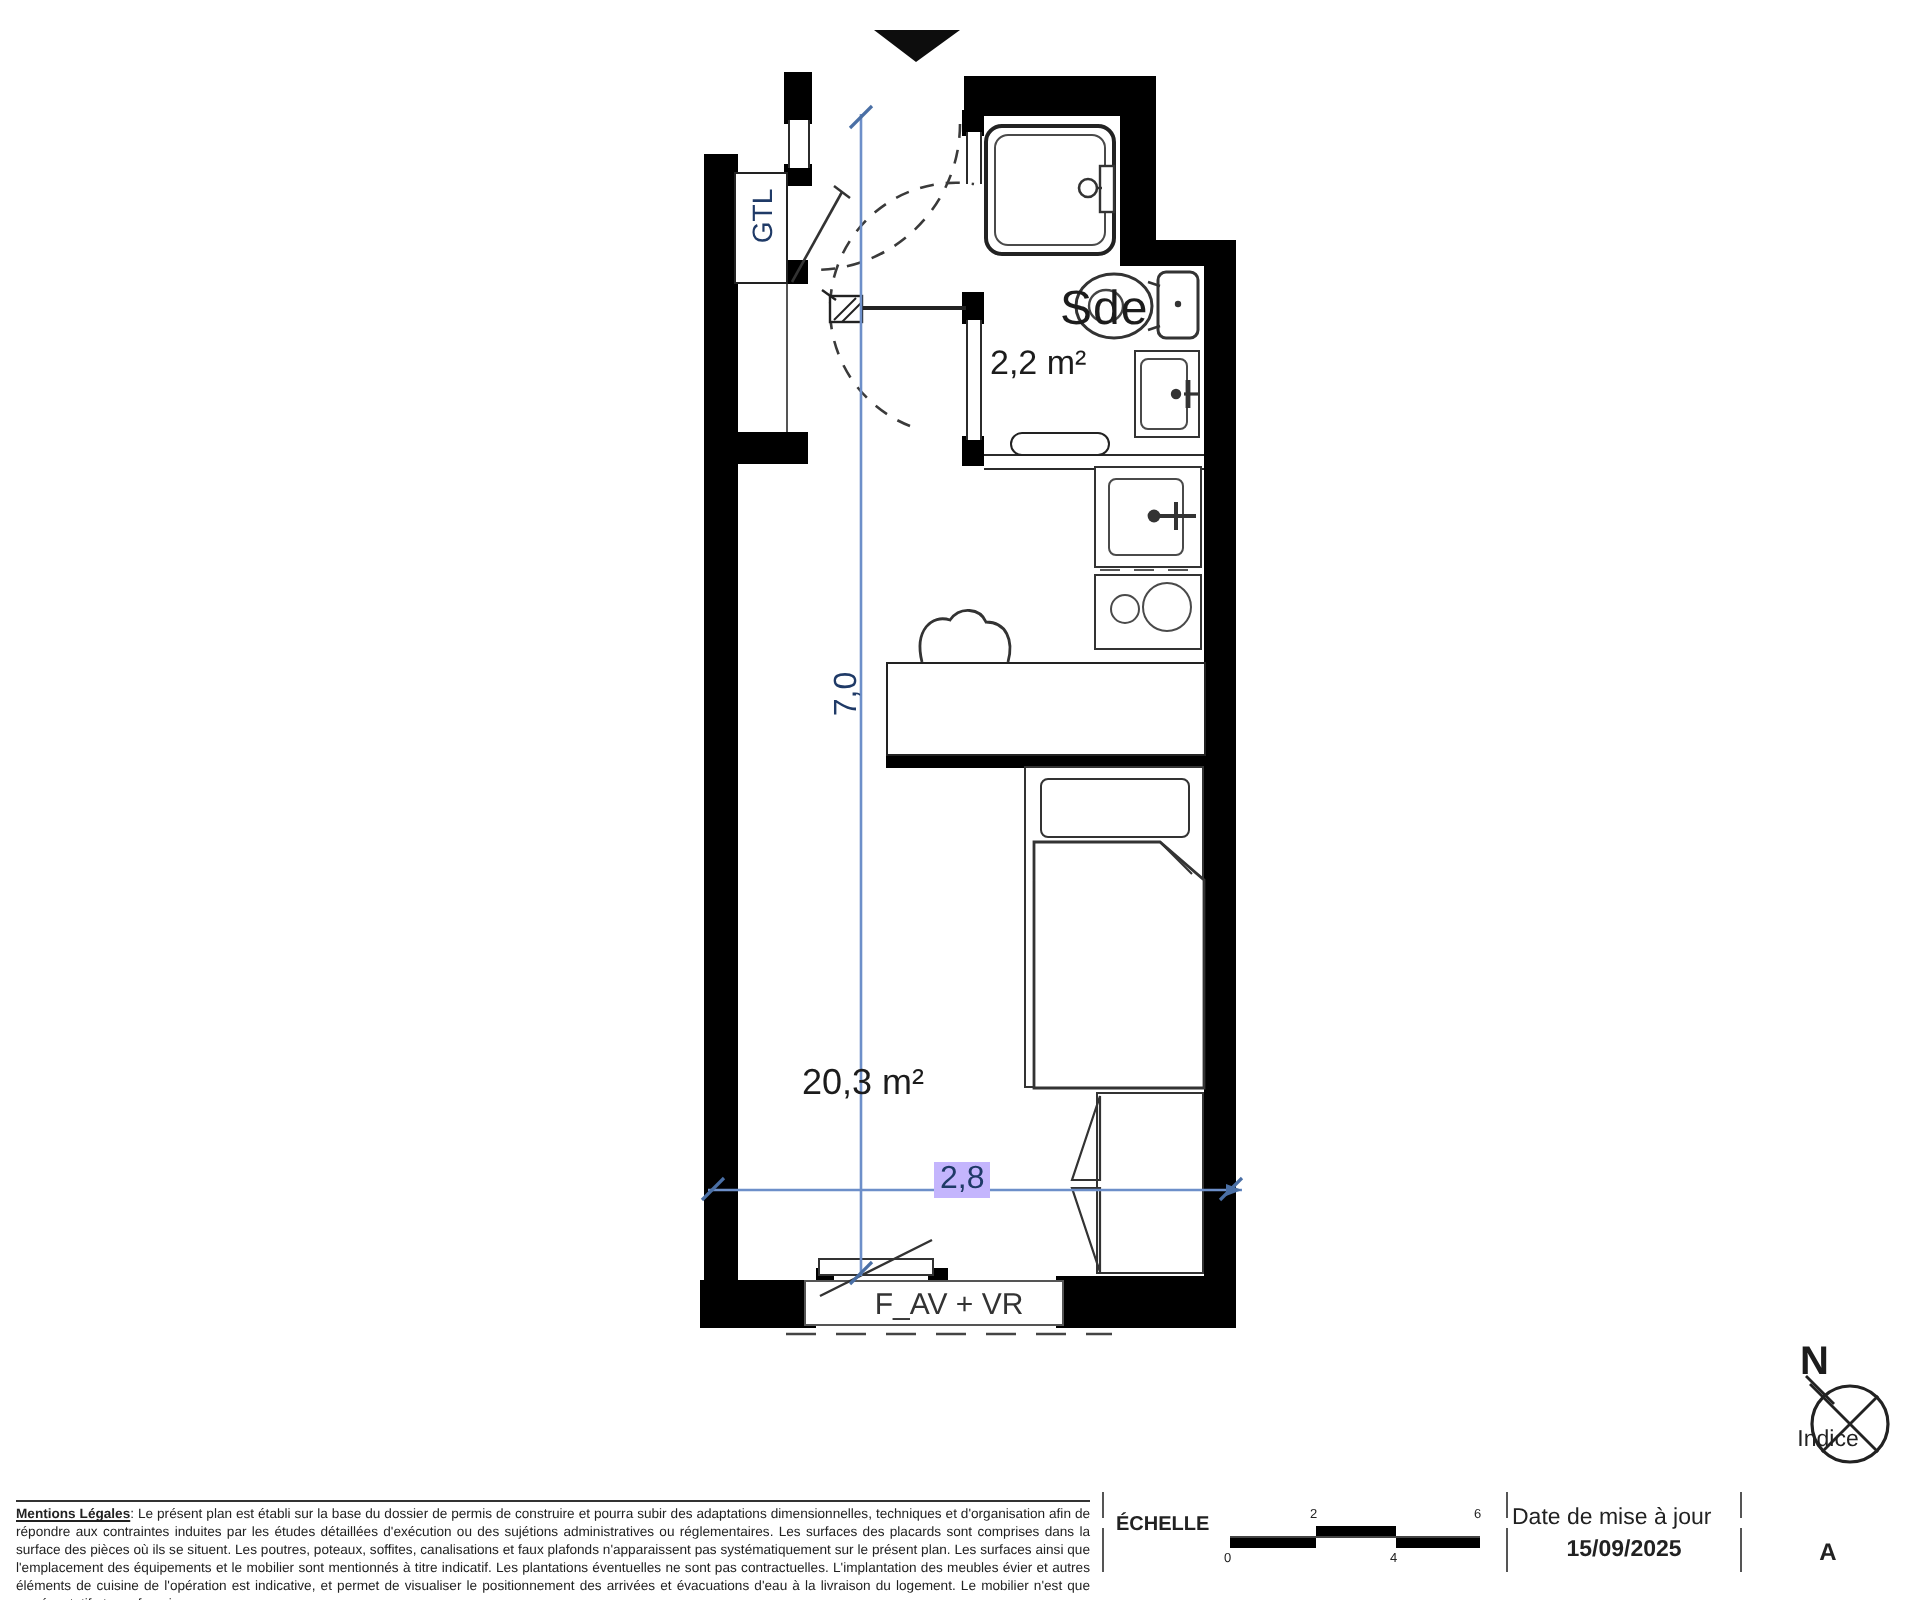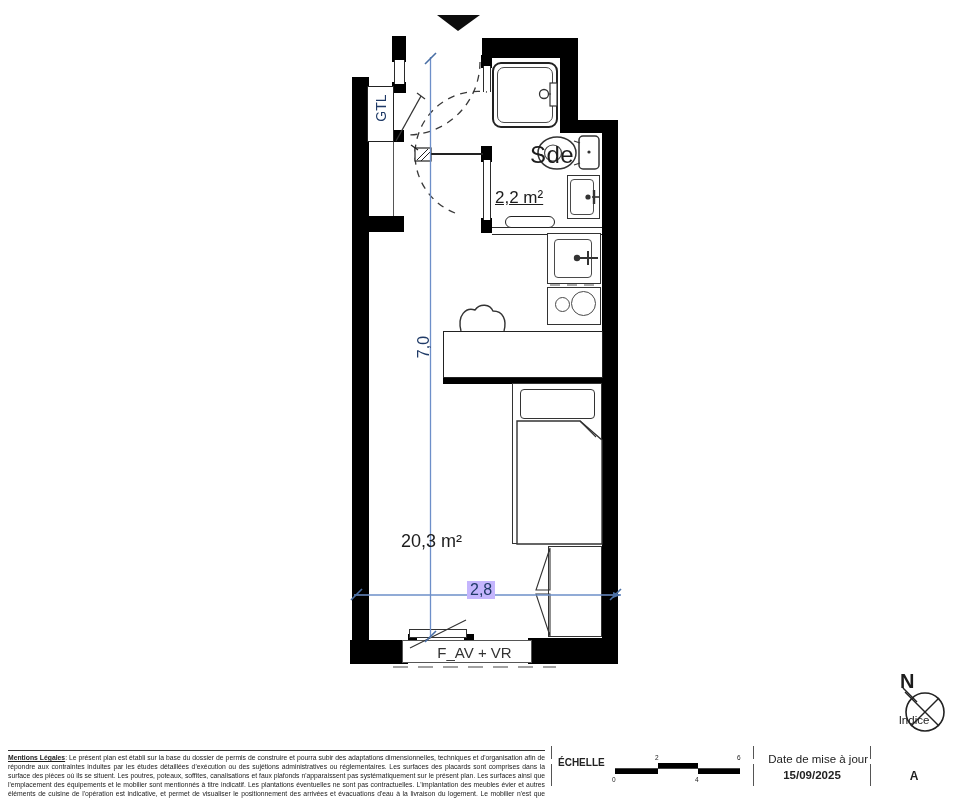--- a/index.html
+++ b/index.html
@@ -156,21 +156,21 @@
 
     <g>
       <circle cx="925" cy="712" r="19" fill="none" stroke="#222" stroke-width="1.6"></circle>
       <line x1="905" y1="692" x2="939" y2="726" stroke="#222" stroke-width="1.4"></line>
       <line x1="939" y1="698" x2="911" y2="726" stroke="#222" stroke-width="1.4"></line>
       <line x1="903" y1="688" x2="917" y2="702" stroke="#222" stroke-width="1.4"></line>
     </g>
   </svg>
 
   <div class="lbl" style="left:494px;top:141px;font-size:24px;letter-spacing:0.5px;margin-left:36px;">Sde</div>
-  <div class="lbl" style="left:495px;top:188px;font-size:17px;text-decoration:underline;">2,2 m²</div>
+  <div class="lbl" style="left:495px;top:172px;font-size:17px;">2,2 m²</div>
   <div class="lbl" style="left:401px;top:531px;font-size:18px;">20,3 m²</div>
   <div class="dimtxt" style="left:413px;top:338px;transform:rotate(-90deg);transform-origin:center;">7,0</div>
   <div class="dimtxt" style="left:467px;top:581px;background:#c4b5fd;padding:0 3px;">2,8</div>
   <div class="lbl" style="left:900px;top:670px;font-size:20px;font-weight:bold;">N</div>
 
   <div class="abs" style="left:8px;top:750px;width:537px;border-top:1.2px solid #333;z-index:6;"></div>
   <div class="abs" style="left:8px;top:753px;width:537px;font-size:6.8px;line-height:1.34;color:#222;text-align:justify;z-index:6;">
     <span style="font-weight:bold;text-decoration:underline;">Mentions Légales</span><span>: Le présent plan est établi sur la base du dossier de permis de construire et pourra subir des adaptations dimensionnelles, techniques et d'organisation afin de répondre aux contraintes induites par les études détaillées d'exécution ou des sujétions administratives ou réglementaires. Les surfaces des placards sont comprises dans la surface des pièces où ils se situent. Les poutres, poteaux, soffites, canalisations et faux plafonds n'apparaissent pas systématiquement sur le présent plan. Les surfaces ainsi que l'emplacement des équipements et le mobilier sont mentionnés à titre indicatif. Les plantations éventuelles ne sont pas contractuelles. L'implantation des meubles évier et autres éléments de cuisine de l'opération est indicative, et permet de visualiser le positionnement des arrivées et évacuations d'eau à la livraison du logement. Le mobilier n'est que représentatif et non-fourni.</span>
   </div>
 
@@ -185,19 +185,19 @@
 
   <div class="abs" style="left:615px;top:768px;width:125px;height:1px;background:#444;z-index:6;"></div>
   <div class="scale-seg" style="left:615px;top:769px;width:43px;height:5px;"></div>
   <div class="scale-seg" style="left:658px;top:763px;width:40px;height:5px;"></div>
   <div class="scale-seg" style="left:698px;top:769px;width:42px;height:5px;"></div>
   <div class="scale-num" style="left:612px;top:776px;">0</div>
   <div class="scale-num" style="left:655px;top:754px;">2</div>
   <div class="scale-num" style="left:695px;top:776px;">4</div>
   <div class="scale-num" style="left:737px;top:754px;">6</div>
 
-  <div class="footer-cell-label" style="left:756px;top:753px;width:112px;text-align:right;font-size:11.5px;">Date de mise à jour</div>
+  <div class="footer-cell-label" style="left:756px;top:753px;width:112px;text-align:left;font-size:11.5px;">Date de mise à jour</div>
   <div class="footer-cell-label" style="left:756px;top:769px;width:112px;text-align:center;font-size:11.5px;font-weight:bold;">15/09/2025</div>
 
   <div class="footer-cell-label" style="left:872px;top:714px;width:84px;text-align:center;font-size:11.5px;">Indice</div>
   <div class="footer-cell-label" style="left:872px;top:769px;width:84px;text-align:center;font-size:12px;font-weight:bold;">A</div>
 
 </div>
 
 </body></html>

